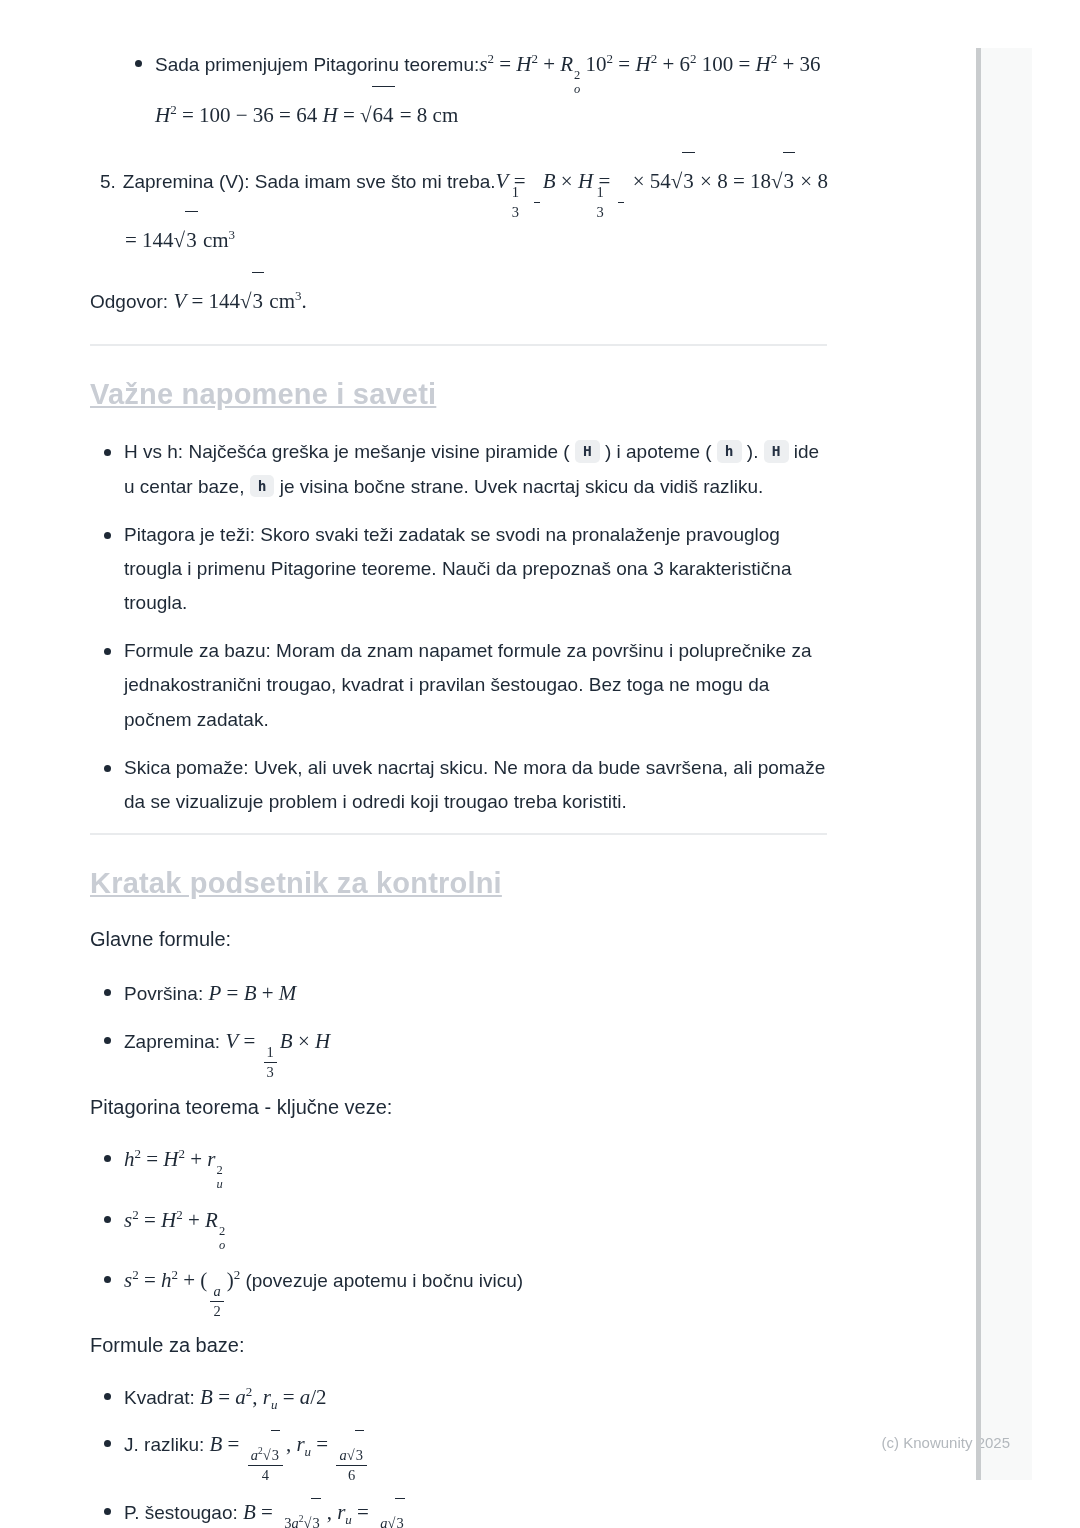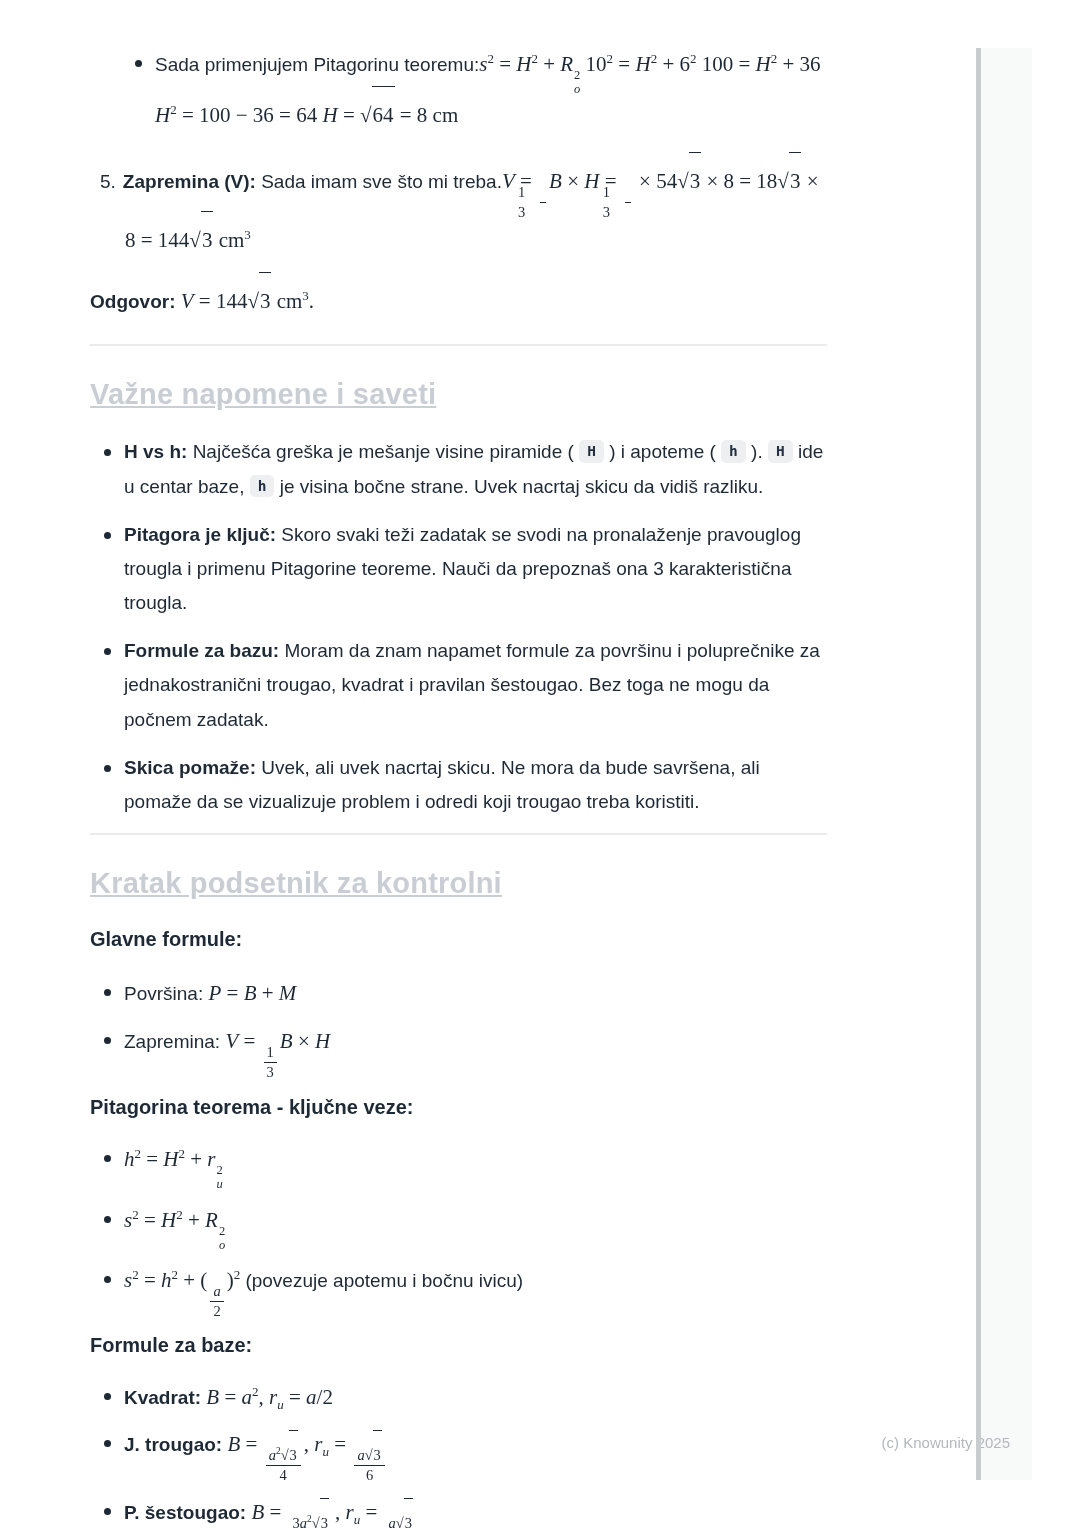--- a/index.html
+++ b/index.html
@@ -17,25 +17,25 @@
   .li{display:flex;font-size:19px;line-height:1.8;margin-bottom:14px;}
   .dot{width:7px;height:7px;border-radius:50%;background:var(--bullet);margin:14px 13px 0 0;flex:none;}
   .li-body{flex:1;min-width:0;}
   .indent-1{margin-left:45px;}
   .pad-list{padding-left:14px;}
 
   
   .step5{font-size:19px;line-height:1.9;margin:28px 0 0 10px;padding-left:25px;text-indent:-25px;}
   .step5-marker{margin-right:7px;}
   .answer{font-size:19px;line-height:1.8;margin:22px 0 0 0;}
-  .rb{font-weight:700;}
+  .rb{font-weight:400;}
 
   .divider{border:none;border-top:2px solid var(--divider);margin:24px 0 0 0;width:737px;}
   .h2{font-size:29px;font-weight:700;color:var(--heading_muted);margin:32px 0 0 0;letter-spacing:.2px;text-decoration:underline;}
-  .subhead{font-size:20px;font-weight:700;margin:28px 0 0 0;} .mt-24{margin-top:24px;} .mt-22{margin-top:22px;}
+  .subhead{font-size:20px;font-weight:400;margin:28px 0 0 0;} .mt-24{margin-top:24px;} .mt-22{margin-top:22px;}
   .gap-sm .li{margin-bottom:10px;}
   .notes-list{margin-top:24px;}
   .top-bullet{padding-top:46px;}
 
   
   .kbd{display:inline-block;font-family:"DejaVu Sans Mono",monospace;font-size:14.5px;font-weight:600;
        color:var(--code_text);background:var(--code_bg);border-radius:5px;padding:3px 8px;line-height:1.15;
        vertical-align:2px;}
 
   
@@ -92,21 +92,21 @@
 
     <h2 class="h2">Važne napomene i saveti</h2>
 
     <ul class="blist pad-list notes-list">
       <li class="li">
         <span class="dot"></span>
         <span class="li-body"><strong class="rb">H vs h:</strong><span class="rt"> Najčešća greška je mešanje visine piramide ( </span><code class="kbd">H</code><span class="rt"> ) i apoteme ( </span><code class="kbd">h</code><span class="rt"> ). </span><code class="kbd">H</code><span class="rt"> ide u centar baze, </span><code class="kbd">h</code><span class="rt"> je visina bočne strane. Uvek nacrtaj skicu da vidiš razliku.</span></span>
       </li>
       <li class="li">
         <span class="dot"></span>
-        <span class="li-body"><strong class="rb">Pitagora je ključ:</strong><span class="rt"> Skoro svaki teži zadatak se svodi na pronalaženje pravouglog trougla i primenu Pitagorine teoreme. Nauči da prepoznaš ona 3 karakteristična trougla.</span></span>
+        <span class="li-body"><strong class="rb">Pitagora je teži:</strong><span class="rt"> Skoro svaki teži zadatak se svodi na pronalaženje pravouglog trougla i primenu Pitagorine teoreme. Nauči da prepoznaš ona 3 karakteristična trougla.</span></span>
       </li>
       <li class="li">
         <span class="dot"></span>
         <span class="li-body"><strong class="rb">Formule za bazu:</strong><span class="rt"> Moram da znam napamet formule za površinu i poluprečnike za jednakostranični trougao, kvadrat i pravilan šestougao. Bez toga ne mogu da počnem zadatak.</span></span>
       </li>
       <li class="li">
         <span class="dot"></span>
         <span class="li-body"><strong class="rb">Skica pomaže:</strong><span class="rt"> Uvek, ali uvek nacrtaj skicu. Ne mora da bude savršena, ali pomaže da se vizualizuje problem i odredi koji trougao treba koristiti.</span></span>
       </li>
     </ul>
@@ -156,21 +156,21 @@
     </ul>
 
     <p class="subhead" style="margin-top:14px;">Formule za baze:</p>
     <ul class="blist pad-list mt-22 gap-sm">
       <li class="li">
         <span class="dot"></span>
         <span class="li-body"><strong class="rb">Kvadrat: </strong><span class="math"><span class="m-var">B</span><span class="m-rom"> = </span><span class="m-var">a</span><sup class="m-sup">2</sup><span class="m-rom">, </span><span class="m-var">r</span><sub class="m-sub">u</sub><span class="m-rom"> = </span><span class="m-var">a</span><span class="m-rom">/2</span></span></span>
       </li>
       <li class="li">
         <span class="dot"></span>
-        <span class="li-body"><strong class="rb">J. trougao: </strong><span class="math"><span class="m-var">B</span><span class="m-rom"> = </span><span class="m-frac">
+        <span class="li-body"><strong class="rb">J. razliku: </strong><span class="math"><span class="m-var">B</span><span class="m-rom"> = </span><span class="m-frac">
                 <span class="num"><span class="m-var">a</span><sup class="m-sup">2</sup><span class="m-sqrt"><span class="rad">√</span><span class="cand"><span class="m-rom">3</span></span></span></span>
                 <span class="den"><span class="m-rom">4</span></span>
               </span><span class="m-rom">, </span><span class="m-var">r</span><sub class="m-sub">u</sub><span class="m-rom"> = </span><span class="m-frac">
                 <span class="num"><span class="m-var">a</span><span class="m-sqrt"><span class="rad">√</span><span class="cand"><span class="m-rom">3</span></span></span></span>
                 <span class="den"><span class="m-rom">6</span></span>
               </span></span></span>
       </li>
       <li class="li">
         <span class="dot"></span>
         <span class="li-body"><strong class="rb">P. šestougao: </strong><span class="math"><span class="m-var">B</span><span class="m-rom"> = </span><span class="m-frac">

